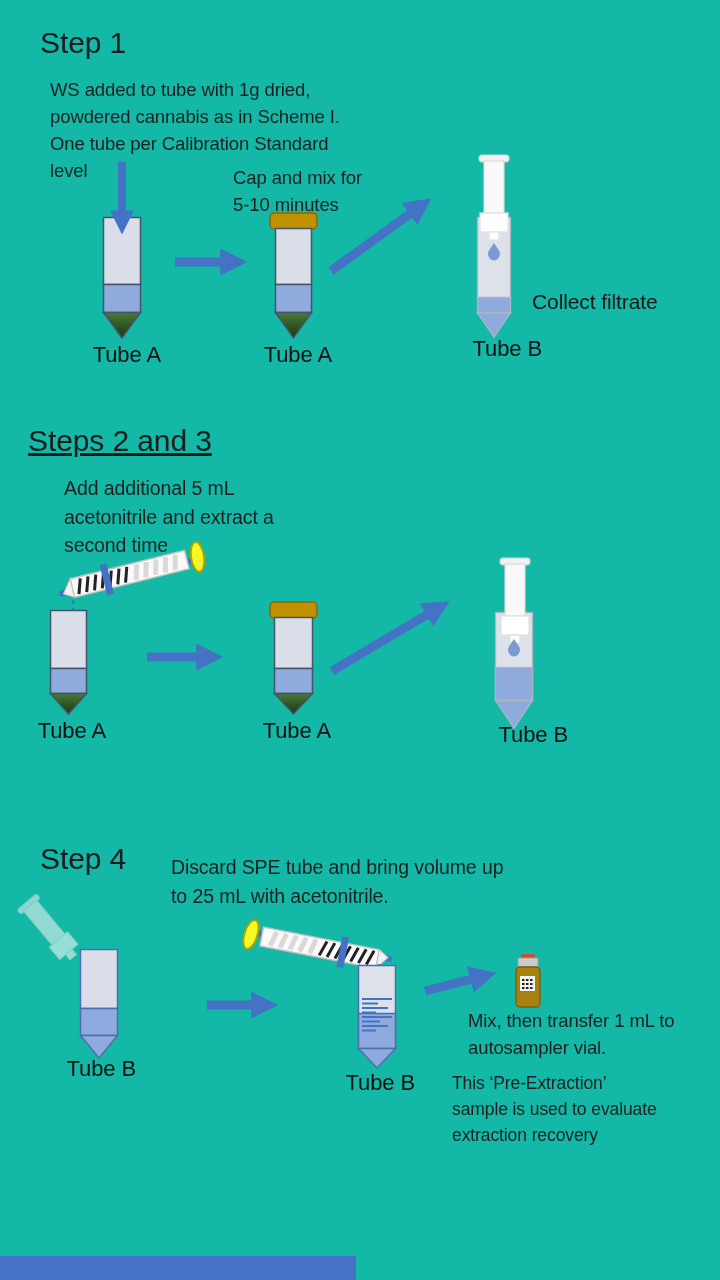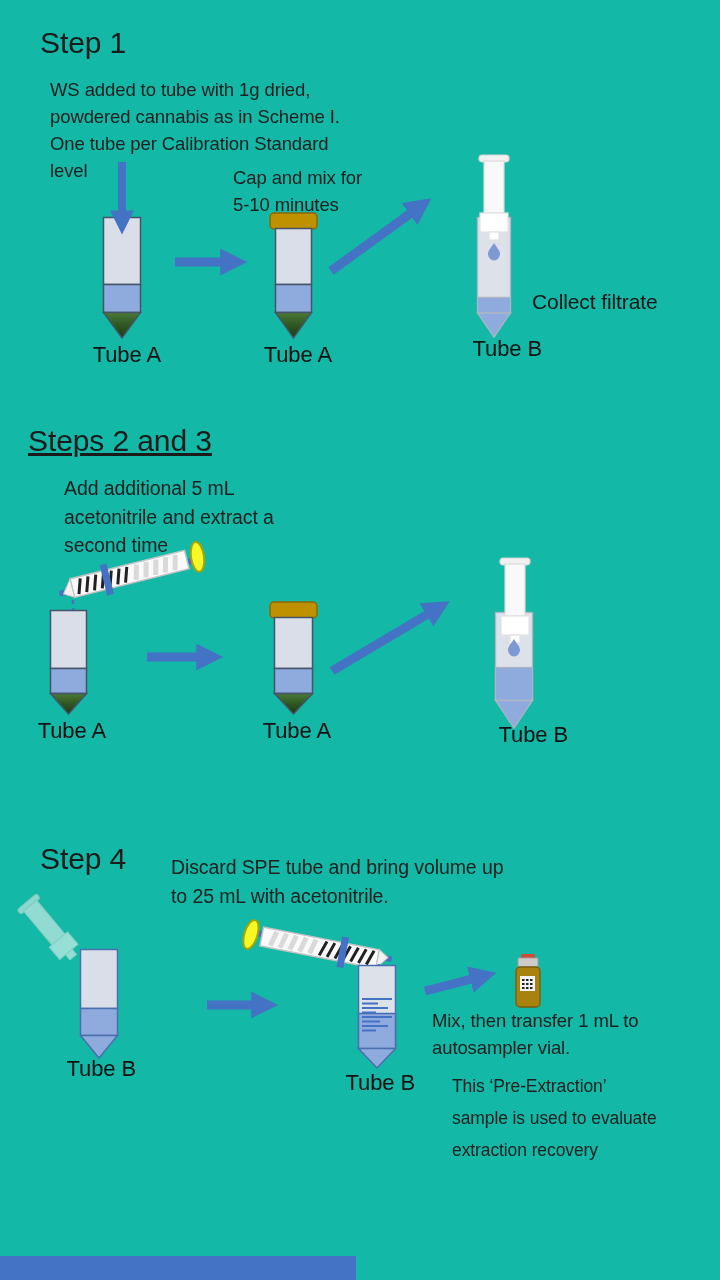--- a/index.html
+++ b/index.html
@@ -5,21 +5,21 @@
   html,body{margin:0;padding:0;background:#ffffff;}
   #canvas{
     position:relative;width:720px;height:1280px;background:#14b8a6;overflow:hidden;
     font-family:"Liberation Sans",sans-serif;color:#1f1f1f;
   }
   #shapes{position:absolute;left:0;top:0;width:720px;height:1280px;}
   .txt{position:absolute;white-space:pre-line;letter-spacing:-0.1px;}
   .title{font-size:30px;color:#1b1b1b;}
   .note{font-size:18.5px;line-height:27px;}
   .note-lg{font-size:19.5px;line-height:28.5px;}
-  .note-sm{font-size:17.5px;line-height:32px;}
+  .note-sm{font-size:17.5px;line-height:26px;}
   .collect{font-size:21px;color:#161616;}
   .tube-label{font-size:22px;color:#111;text-align:right;}
   .bottom-bar{position:absolute;left:0;top:1256px;width:356px;height:24px;background:#4472C4;}
 </style>
 </head>
 <body>
 
 <div id="canvas">
 
   <svg id="shapes" viewBox="0 0 720 1280" xmlns="http://www.w3.org/2000/svg">
@@ -145,21 +145,21 @@
   <div class="txt note-lg" style="left:64px;top:474px;">Add additional 5 mL
 acetonitrile and extract a
 second time</div>
   <div class="txt tube-label" style="left:32px;top:718px;width:74px;">Tube A</div>
   <div class="txt tube-label" style="left:257px;top:718px;width:74px;">Tube A</div>
   <div class="txt tube-label" style="left:488px;top:722px;width:80px;">Tube B</div>
 
   <div class="txt title" style="left:40px;top:820px;margin-top:22px;">Step 4</div>
   <div class="txt note-lg" style="left:160px;top:853px;margin-left:11px;">Discard SPE tube and bring volume up
 to 25 mL with acetonitrile.</div>
-  <div class="txt note" style="left:432px;top:1007px;">Mix, then transfer 1 mL to
+  <div class="txt note" style="left:468px;top:1007px;">Mix, then transfer 1 mL to
 autosampler vial.</div>
   <div class="txt note-sm" style="left:452px;top:1070px;">This ‘Pre-Extraction’
 sample is used to evaluate
 extraction recovery</div>
   <div class="txt tube-label" style="left:62px;top:1056px;width:74px;">Tube B</div>
   <div class="txt tube-label" style="left:341px;top:1070px;width:74px;">Tube B</div>
 
   <div class="bottom-bar"></div>
 </div>
 

